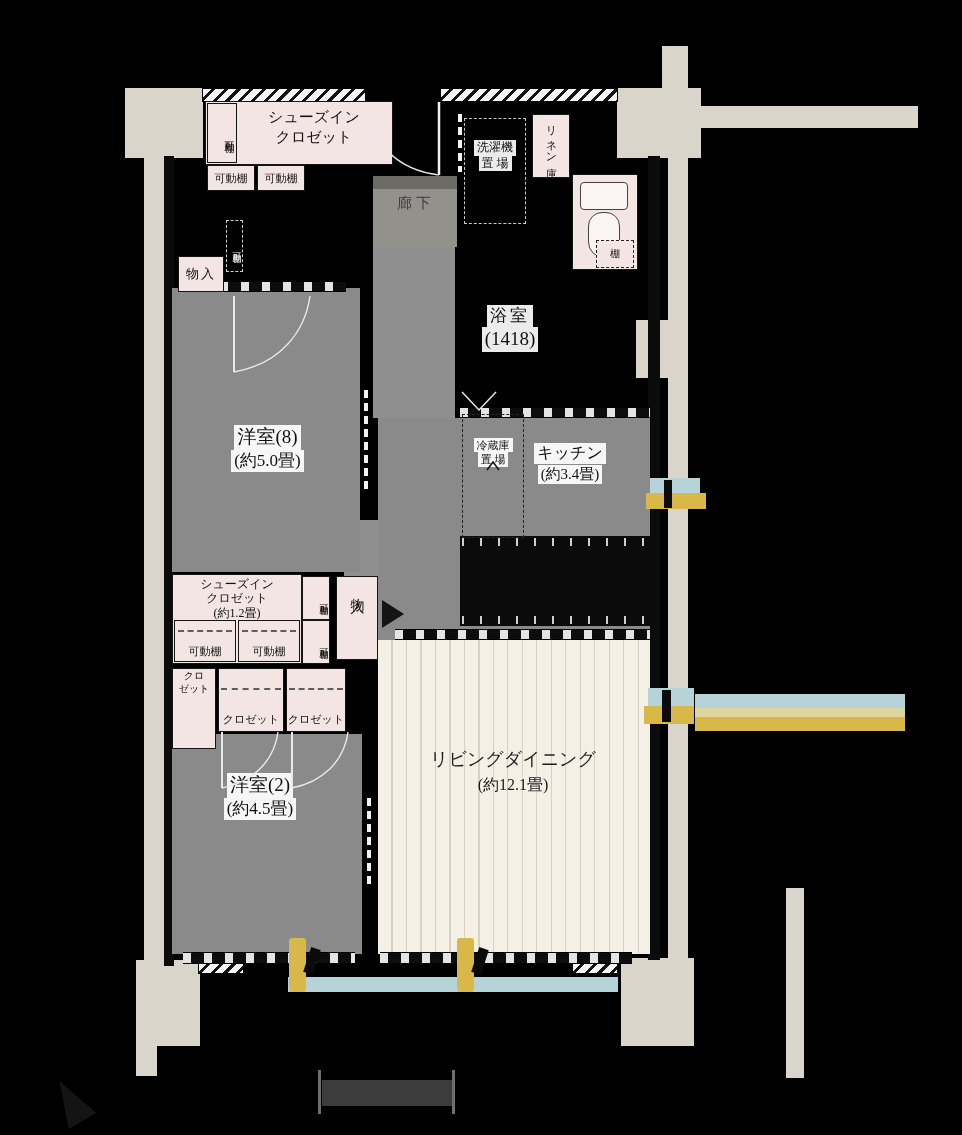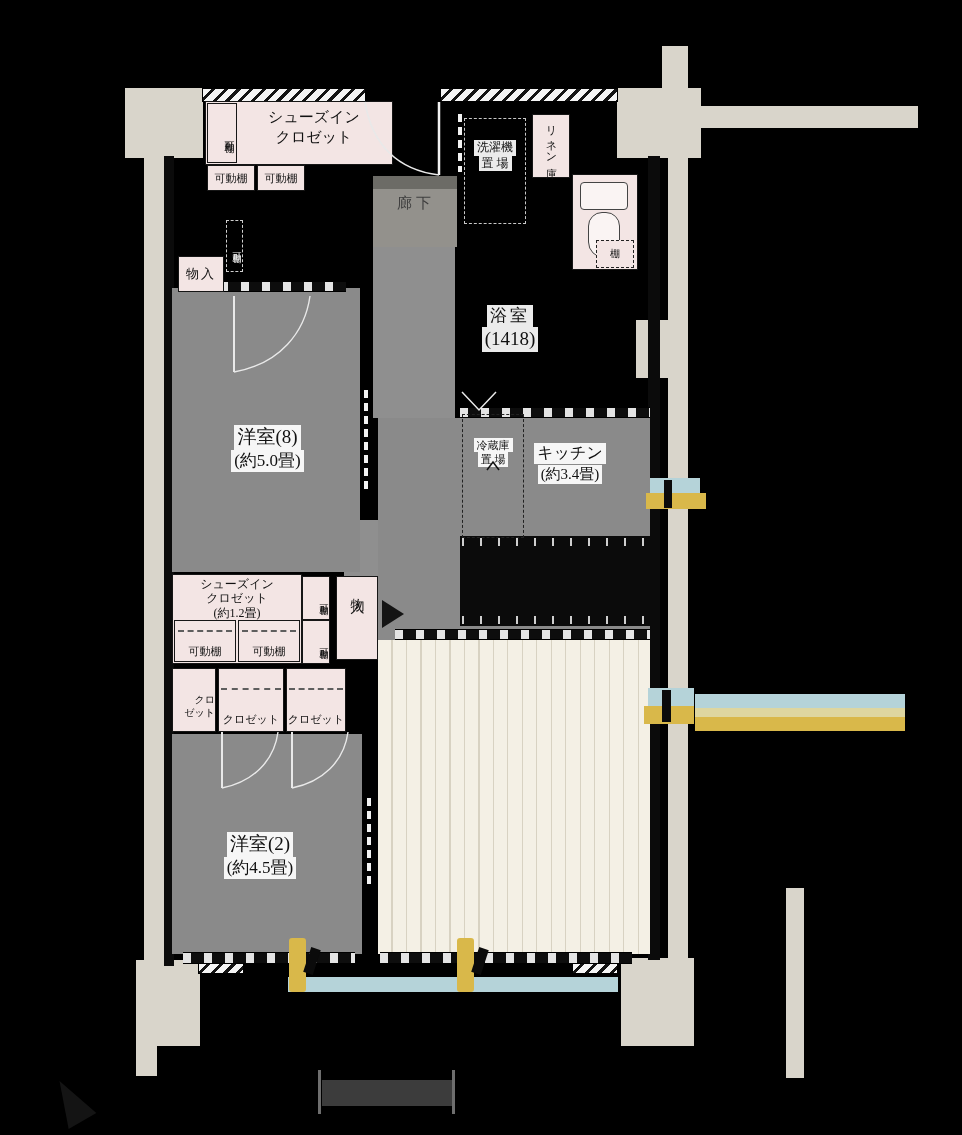--- a/index.html
+++ b/index.html
@@ -130,35 +130,37 @@
   <div class="abs pink lbl" style="left:238px;top:620px;width:62px;height:42px;font-size:11px;line-height:60px;">可動棚</div>
   <div class="abs dashline" style="left:178px;top:630px;width:54px;"></div>
   <div class="abs dashline" style="left:242px;top:630px;width:54px;"></div>
   <div class="abs pink lbl vtext" style="left:302px;top:576px;width:28px;height:44px;font-size:9px;">可動棚</div>
   <div class="abs pink lbl vtext" style="left:302px;top:620px;width:28px;height:44px;font-size:9px;">可動棚</div>
 
   <div class="abs pink" style="left:336px;top:576px;width:42px;height:84px;">
     <div class="vtext" style="font-size:14px;margin:10px auto 0;height:64px;">物入</div>
   </div>
 
-  <div class="abs pink lbl" style="left:172px;top:668px;width:44px;height:64px;font-size:10px;padding-top:24px;text-align:right;">
+  <div class="abs pink lbl" style="left:172px;top:668px;width:44px;height:81px;font-size:10px;padding-top:0;">
     <div>クロ</div>
     <div>ゼット</div>
   </div>
   <div class="abs pink lbl" style="left:218px;top:668px;width:66px;height:64px;font-size:11px;line-height:100px;">クロゼット</div>
   <div class="abs pink lbl" style="left:286px;top:668px;width:60px;height:64px;font-size:11px;line-height:100px;">クロゼット</div>
   <div class="abs dashline" style="left:221px;top:688px;width:60px;"></div>
   <div class="abs dashline" style="left:289px;top:688px;width:54px;"></div>
 
-  <div class="abs lbl patch" style="left:180px;top:832px;width:160px;">
+  <div class="abs lbl patch" style="left:180px;top:773px;width:160px;">
     <div><span style="font-size:19px;">洋室(2)</span></div>
     <div><span style="font-size:17px;">(約4.5畳)</span></div>
   </div>
 
   <div class="abs lbl" style="left:388px;top:748px;width:250px;color:#1c1c1c;">
+    <div style="font-size:18px;">リビングダイニング</div>
+    <div style="font-size:16px;margin-top:4px;">(約12.1畳)</div>
   </div>
 
   <div class="abs" style="left:650px;top:478px;width:50px;height:15px;background:#b5d3d9;"></div>
   <div class="abs" style="left:646px;top:493px;width:60px;height:16px;background:#d9b84a;"></div>
   <div class="abs" style="left:664px;top:480px;width:8px;height:28px;background:#0b0b0b;"></div>
   <div class="abs" style="left:648px;top:688px;width:46px;height:18px;background:#b5d3d9;"></div>
   <div class="abs" style="left:644px;top:706px;width:50px;height:18px;background:#d9b84a;"></div>
   <div class="abs" style="left:662px;top:690px;width:9px;height:32px;background:#0b0b0b;"></div>
   <div class="abs" style="left:695px;top:694px;width:210px;height:14px;background:#b5d3d9;"></div>
   <div class="abs" style="left:695px;top:708px;width:210px;height:9px;background:#ded6a0;"></div>

